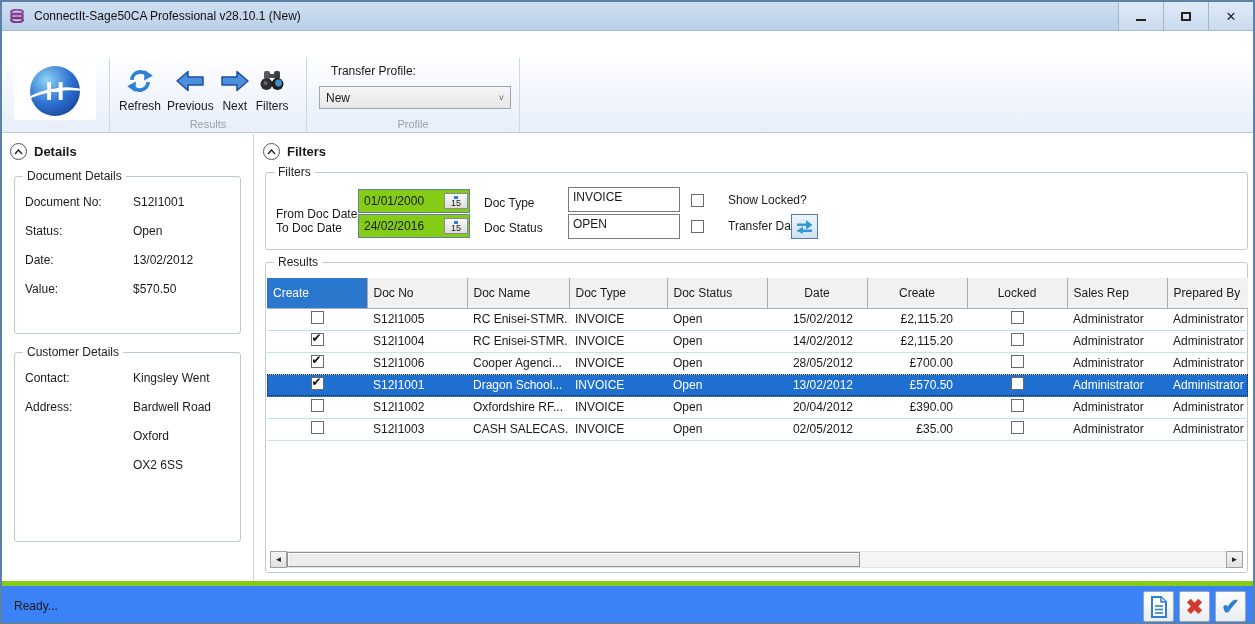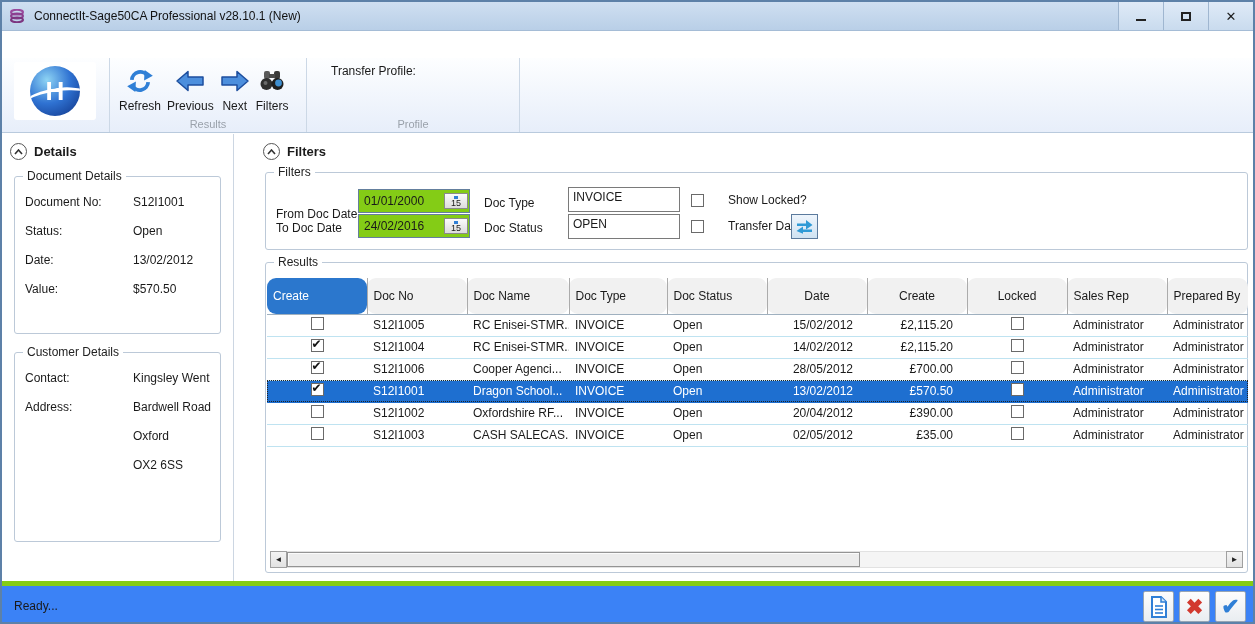--- a/index.html
+++ b/index.html
@@ -46,21 +46,21 @@
   .rbtns{position:absolute;left:6px;top:5px;display:flex;}
   .rbtn{display:flex;flex-direction:column;align-items:center;padding:2px 3px 0;}
   .rbtn .ic{height:32px;display:flex;align-items:center;justify-content:center;}
   .rbtn .lbl{margin-top:2px;}
   .profile-label{position:absolute;left:4px;top:6px;margin-left:20px;}
   .combo{position:absolute;left:12px;top:28px;width:192px;height:23px;border:1px solid #9aa7b5;
          background:linear-gradient(#f6f6f6,#e7e7e7);display:flex;align-items:center;padding:0 6px;}
   .combo .chev{margin-left:auto;color:#555;font-size:9px;}
 
   
-  .details-panel{position:absolute;left:0;top:132px;width:232px;bottom:41px;background:#fff;border-right:1px solid #ccd6e2;}
+  .details-panel{position:absolute;left:0;top:132px;width:252px;bottom:41px;background:#fff;border-right:1px solid #ccd6e2;}
   .right-area{position:absolute;left:253px;top:132px;right:0;bottom:41px;background:#fff;}
   .panel-header{display:flex;align-items:center;gap:7px;padding:9px 8px 6px;font-weight:bold;font-size:13px;}
   .collapse{width:17px;height:17px;border:1px solid #555;border-radius:50%;display:flex;align-items:center;justify-content:center;background:#fff;}
 
   .groupbox{position:relative;border:1px solid #bcc9d8;border-radius:3px;background:#fff;}
   .groupbox>.legend{position:absolute;top:-8px;left:8px;background:#fff;padding:0 4px;color:#222;}
 
   .gb-doc{margin:10px 12px 0;height:158px;}
   .gb-cust{margin:18px 12px 0;height:190px;}
   .kv{display:grid;grid-template-columns:108px auto;row-gap:15px;padding:18px 6px 0 10px;}
@@ -75,22 +75,22 @@
   .calbtn::before{content:"";position:absolute;top:2px;left:50%;margin-left:-2px;width:4px;height:3px;background:#2f7fd6;}
   .txtinput{position:absolute;width:112px;height:25px;border:1px solid #7a7a7a;background:#fff;padding:2px 4px;}
   .cbrow{position:absolute;display:flex;align-items:center;gap:24px;}
   .cb{display:inline-block;width:13px;height:13px;border:1px solid #6a6a6a;background:#fff;position:relative;}
   .cb.checked::after{content:"✔";position:absolute;left:0;top:-3px;font-size:12px;color:#111;}
   .syncbtn{position:absolute;width:27px;height:25px;border:1px solid #5b7a9d;background:linear-gradient(#eef5fc,#cfe2f2);
            display:flex;align-items:center;justify-content:center;}
 
   .results-box{position:absolute;left:10px;top:128px;width:983px;bottom:8px;}
   table.grid{border-collapse:collapse;table-layout:fixed;width:981px;margin:15px 0 0 1px;}
-  .grid th{height:36px;background:#f1f1f1;font-weight:normal;text-align:left;padding:0 0 0 6px;font-size:12px;
-           border-bottom:1px solid #9fb0bf;border-left:1px solid #ababab;overflow:hidden;white-space:nowrap;border-radius:9px;}
+  .grid th{height:30px;background:#f1f1f1;font-weight:normal;text-align:left;padding:0 0 0 6px;font-size:12px;
+           border-bottom:1px solid #9fb0bf;border-left:1px solid #ababab;overflow:hidden;white-space:nowrap;}
   .grid th:first-child{border-left:none;}
   .grid th.sel-col{background:#2b77cd;color:#fff;}
   .grid th.ctr{text-align:center;padding-left:0;}
   .grid td{height:22px;border-bottom:1px solid #bfe3f1;padding:0 0 0 6px;overflow:hidden;white-space:nowrap;}
   .grid td.num{text-align:right;padding-right:14px;}
   .grid td.ctr{text-align:center;padding-left:0;}
   .grid tr.selected td{background:#1e6fd0;color:#fff;border-bottom-color:#1e6fd0;}
   .grid tr.selected{outline:1px dotted #222;outline-offset:-1px;}
 
   .hscroll{position:absolute;left:4px;right:4px;bottom:4px;height:17px;display:flex;}
@@ -186,20 +186,24 @@
             </svg>
           </span>
           <span class="lbl">Filters</span>
         </div>
       </div>
       <div class="grouplabel">Results</div>
     </div>
 
     <div class="rsec sec-profile">
       <div class="profile-label">Transfer Profile:</div>
+      <div class="combo">
+        <span>New</span>
+        <span class="chev">˅</span>
+      </div>
       <div class="grouplabel">Profile</div>
     </div>
   </div>
 
   <div class="details-panel">
     <div class="panel-header">
       <span class="collapse">
         <svg width="9" height="6" viewBox="0 0 9 6">
           <polyline points="1,5 4.5,1 8,5" fill="none" stroke="#333" stroke-width="1.6"></polyline>
         </svg>

